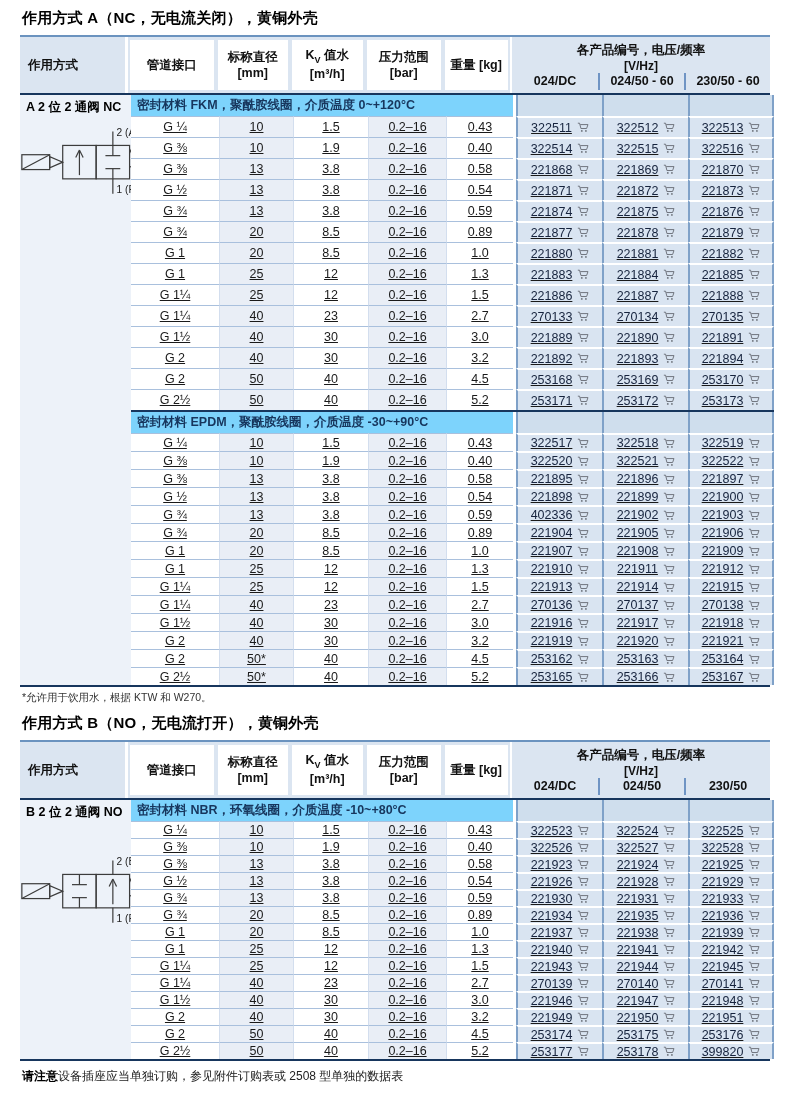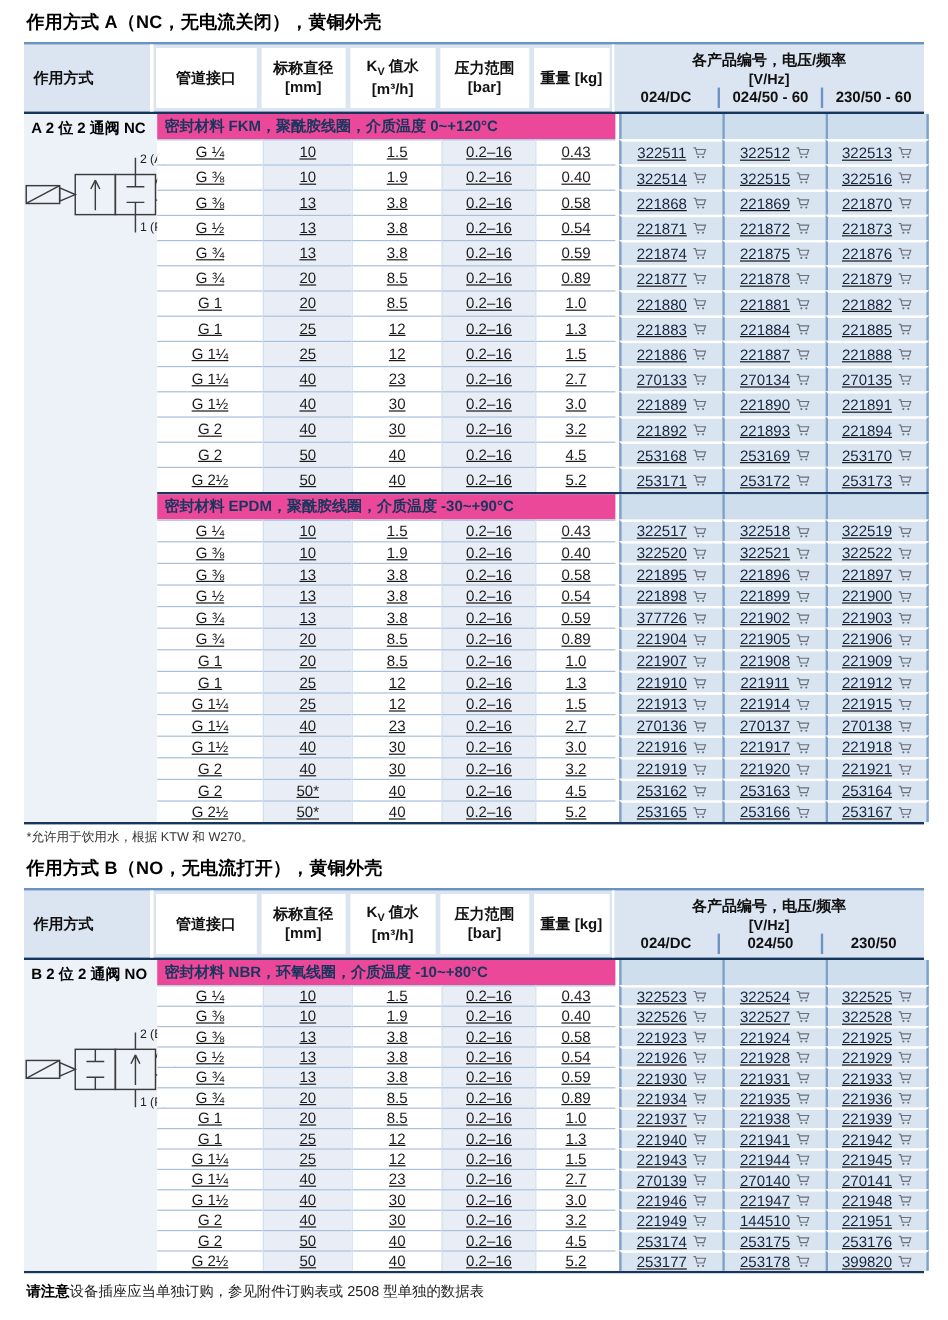--- a/index.html
+++ b/index.html
@@ -43,21 +43,21 @@
   .tbody { display:flex; border-bottom:2px solid #17365d; }
   .action-col { width:111px; background:#edf2f9; box-sizing:border-box; }
   .action-label { font-size:12.5px; font-weight:bold; padding:4px 0 0 6px; color:#000; }
   .valve-wrap { text-align:center; }
   .valve-wrap.low { margin-top:24px; }
   .rows { width:643px; }
 
   .bar-row { display:grid; grid-template-columns:382px 3px 86px 86px 86px; height:21px; }
   .bar-row.dark-top { border-top:2px solid #17365d; }
   .bar-label {
-    background:#ec4899; color:#17365d; font-weight:bold; font-size:12.5px;
+    background:#7dd3fc; color:#17365d; font-weight:bold; font-size:12.5px;
     line-height:21px; padding-left:6px; box-sizing:border-box; white-space:nowrap; overflow:hidden;
   }
   .bar-gap { background:#fff; }
   .bar-prod { background:#cfdeed; border-left:2px solid #7fa1c8; box-sizing:border-box; }
   .bar-prod.last { border-right:2px solid #7fa1c8; }
 
   .row { display:grid; grid-template-columns:88px 74px 75px 78px 67px 3px 86px 86px 86px;text-decoration:underline; }
   .cell {
     background:#fff; font-size:12.5px; color:#1a1a1a;
     display:flex; align-items:center; justify-content:center;
@@ -745,21 +745,21 @@
             </div>
           </div>
           <div class="row" style="height: 18px;">
             <div class="cell">G ¾</div>
             <div class="cell alt vline">13</div>
             <div class="cell vline">3.8</div>
             <div class="cell alt vline">0.2–16</div>
             <div class="cell vline">0.59</div>
             <div class="spacer"></div>
             <div class="pcell">
-              <span>377726</span>
+              <span>402336</span>
               <svg width="12" height="11" viewBox="0 0 14 12">
                 <path d="M1 1 h2 l1.6 6.2 h6.6 L12.8 2.6 H3.8" fill="none" stroke="#6a6f78" stroke-width="1.1"></path>
                 <circle cx="5.6" cy="10" r="1.05" fill="#6a6f78"></circle>
                 <circle cx="10.4" cy="10" r="1.05" fill="#6a6f78"></circle>
               </svg>
             </div>
             <div class="pcell">
               <span>221902</span>
               <svg width="12" height="11" viewBox="0 0 14 12">
                 <path d="M1 1 h2 l1.6 6.2 h6.6 L12.8 2.6 H3.8" fill="none" stroke="#6a6f78" stroke-width="1.1"></path>
@@ -1505,21 +1505,21 @@
             <div class="spacer"></div>
             <div class="pcell">
               <span>221949</span>
               <svg width="12" height="11" viewBox="0 0 14 12">
                 <path d="M1 1 h2 l1.6 6.2 h6.6 L12.8 2.6 H3.8" fill="none" stroke="#6a6f78" stroke-width="1.1"></path>
                 <circle cx="5.6" cy="10" r="1.05" fill="#6a6f78"></circle>
                 <circle cx="10.4" cy="10" r="1.05" fill="#6a6f78"></circle>
               </svg>
             </div>
             <div class="pcell">
-              <span>144510</span>
+              <span>221950</span>
               <svg width="12" height="11" viewBox="0 0 14 12">
                 <path d="M1 1 h2 l1.6 6.2 h6.6 L12.8 2.6 H3.8" fill="none" stroke="#6a6f78" stroke-width="1.1"></path>
                 <circle cx="5.6" cy="10" r="1.05" fill="#6a6f78"></circle>
                 <circle cx="10.4" cy="10" r="1.05" fill="#6a6f78"></circle>
               </svg>
             </div>
             <div class="pcell last">
               <span>221951</span>
               <svg width="12" height="11" viewBox="0 0 14 12">
                 <path d="M1 1 h2 l1.6 6.2 h6.6 L12.8 2.6 H3.8" fill="none" stroke="#6a6f78" stroke-width="1.1"></path>

